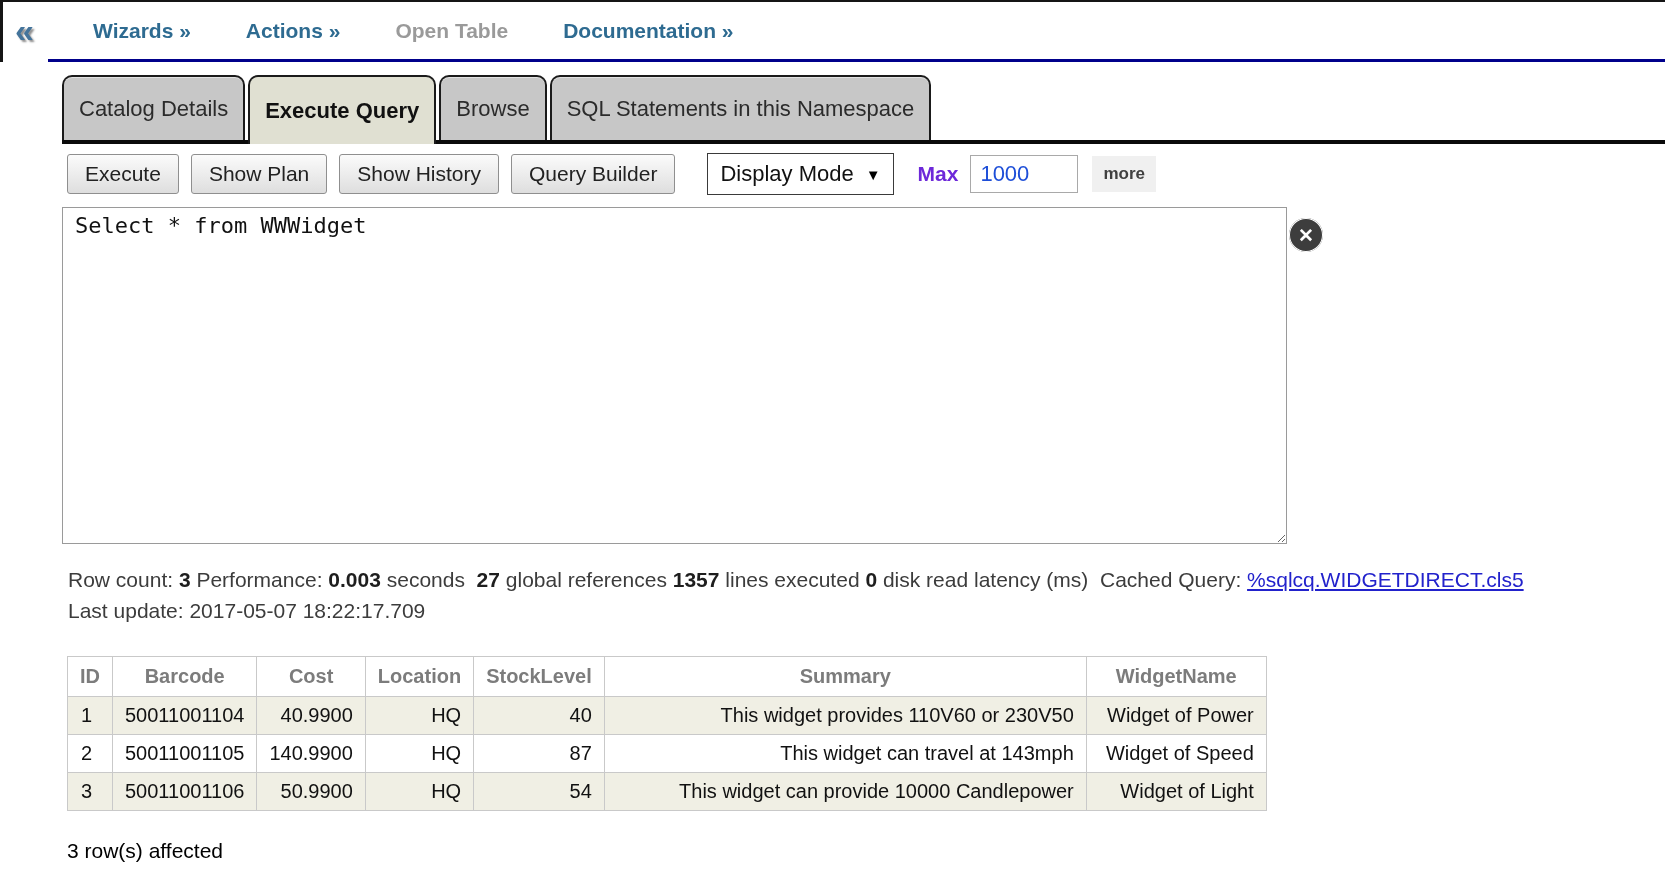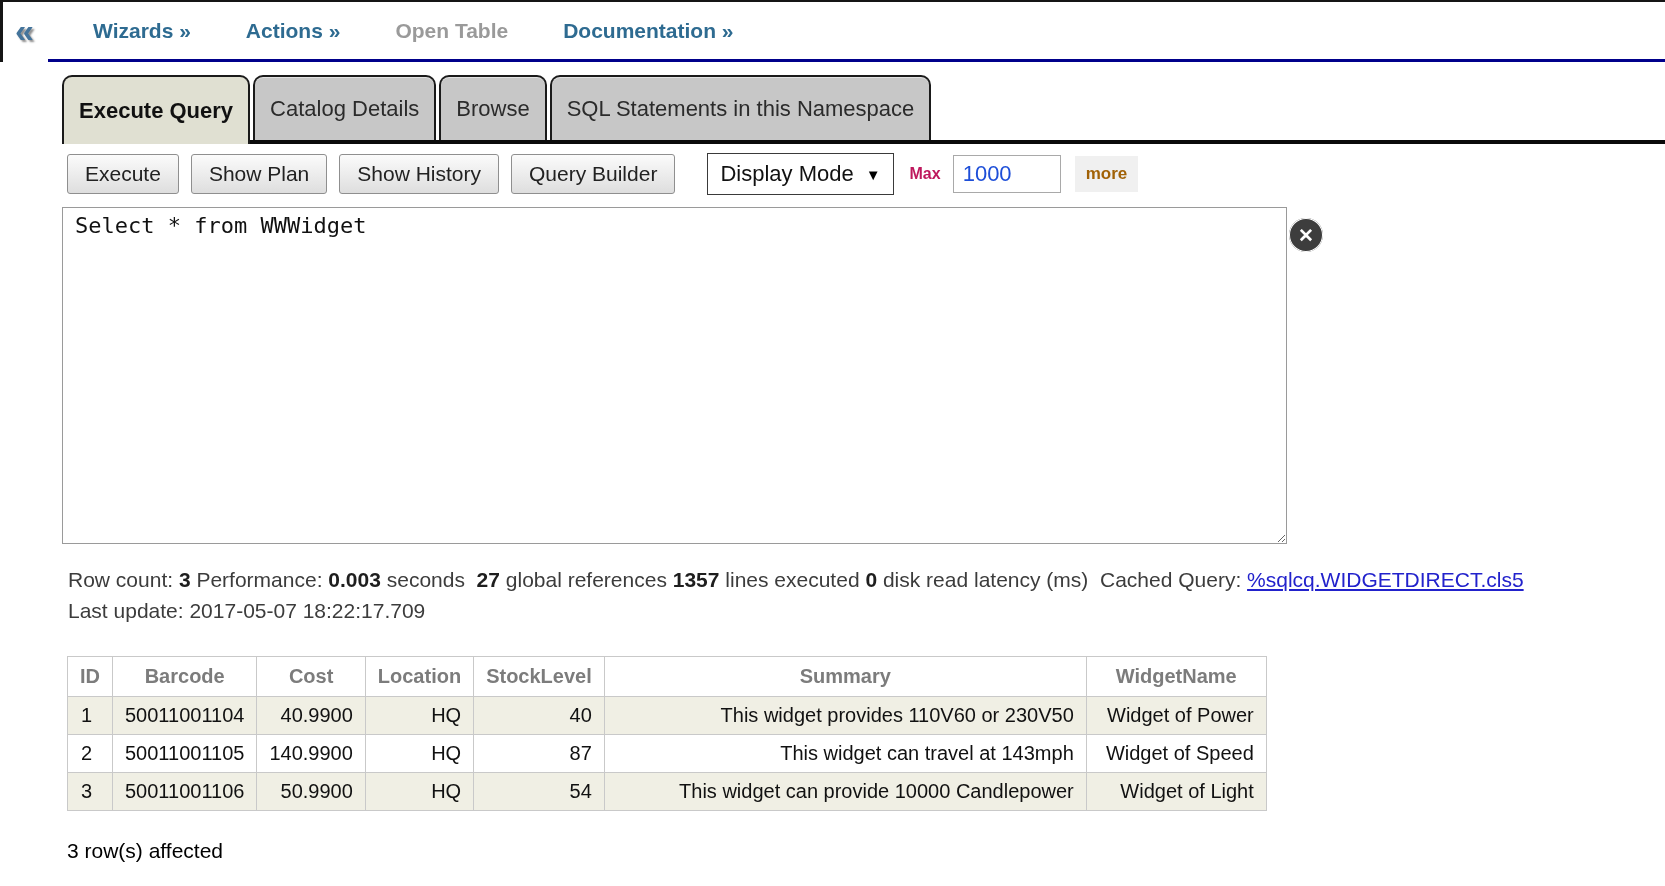--- a/index.html
+++ b/index.html
@@ -72,29 +72,29 @@
     border:1px solid #8F8F8F; border-radius:3px;
     cursor:pointer; white-space:nowrap;
   }
   .display-mode {
     height:42px; margin-left:20px; padding:0 12px;
     background:#fff; border:1px solid #3A3A3A;
     display:flex; align-items:center; gap:12px;
     font-size:22px; color:#111; cursor:pointer; white-space:nowrap;
   }
   .display-mode .arrow { font-size:15px; color:#000; }
-  .max-label { font-size:16px; font-weight:bold; color:#be185d; margin-left:4px; }
+  .max-label { font-size:21px; font-weight:bold; color:#6d28d9; margin-left:12px; }
   .max-input {
     width:108px; height:38px; border:1px solid #A9A9A9;
     font-family:"Liberation Sans", sans-serif;
     font-size:22px; color:#1d4ed8; padding:0 9px;
   }
   .more-link {
     margin-left:2px; padding:8px 11px; background:#F0F0F0;
-    font-size:17px; font-weight:bold; color:#a16207;
+    font-size:17px; font-weight:bold; color:#404040;
     text-decoration:none; cursor:pointer;
   }
 
   
   .query-wrap { position:relative; margin:12px 0 0 62px; width:1262px; }
   .query-text {
     display:block; width:1225px; height:337px;
     border:1px solid #9A9A9A; background:#fff;
     font-family:"DejaVu Sans Mono", monospace;
     font-size:22px; color:#111;
@@ -153,22 +153,22 @@
   <span class="collapse-btn">«</span>
   <div class="menu-items">
       <span class="menu-item">Wizards »</span>
       <span class="menu-item">Actions »</span>
       <span class="menu-item disabled">Open Table</span>
       <span class="menu-item">Documentation »</span>
     </div>
 </div>
 
 <div class="tabrow">
+    <div class="tab">Catalog Details</div>
     <div class="tab active">Execute Query</div>
-    <div class="tab">Catalog Details</div>
     <div class="tab">Browse</div>
     <div class="tab">SQL Statements in this Namespace</div>
   </div>
 
 <div class="toolbar">
   <span style="display:flex;gap:12px;">
       <button class="toolbar-btn">Execute</button>
       <button class="toolbar-btn">Show Plan</button>
       <button class="toolbar-btn">Show History</button>
       <button class="toolbar-btn">Query Builder</button>

